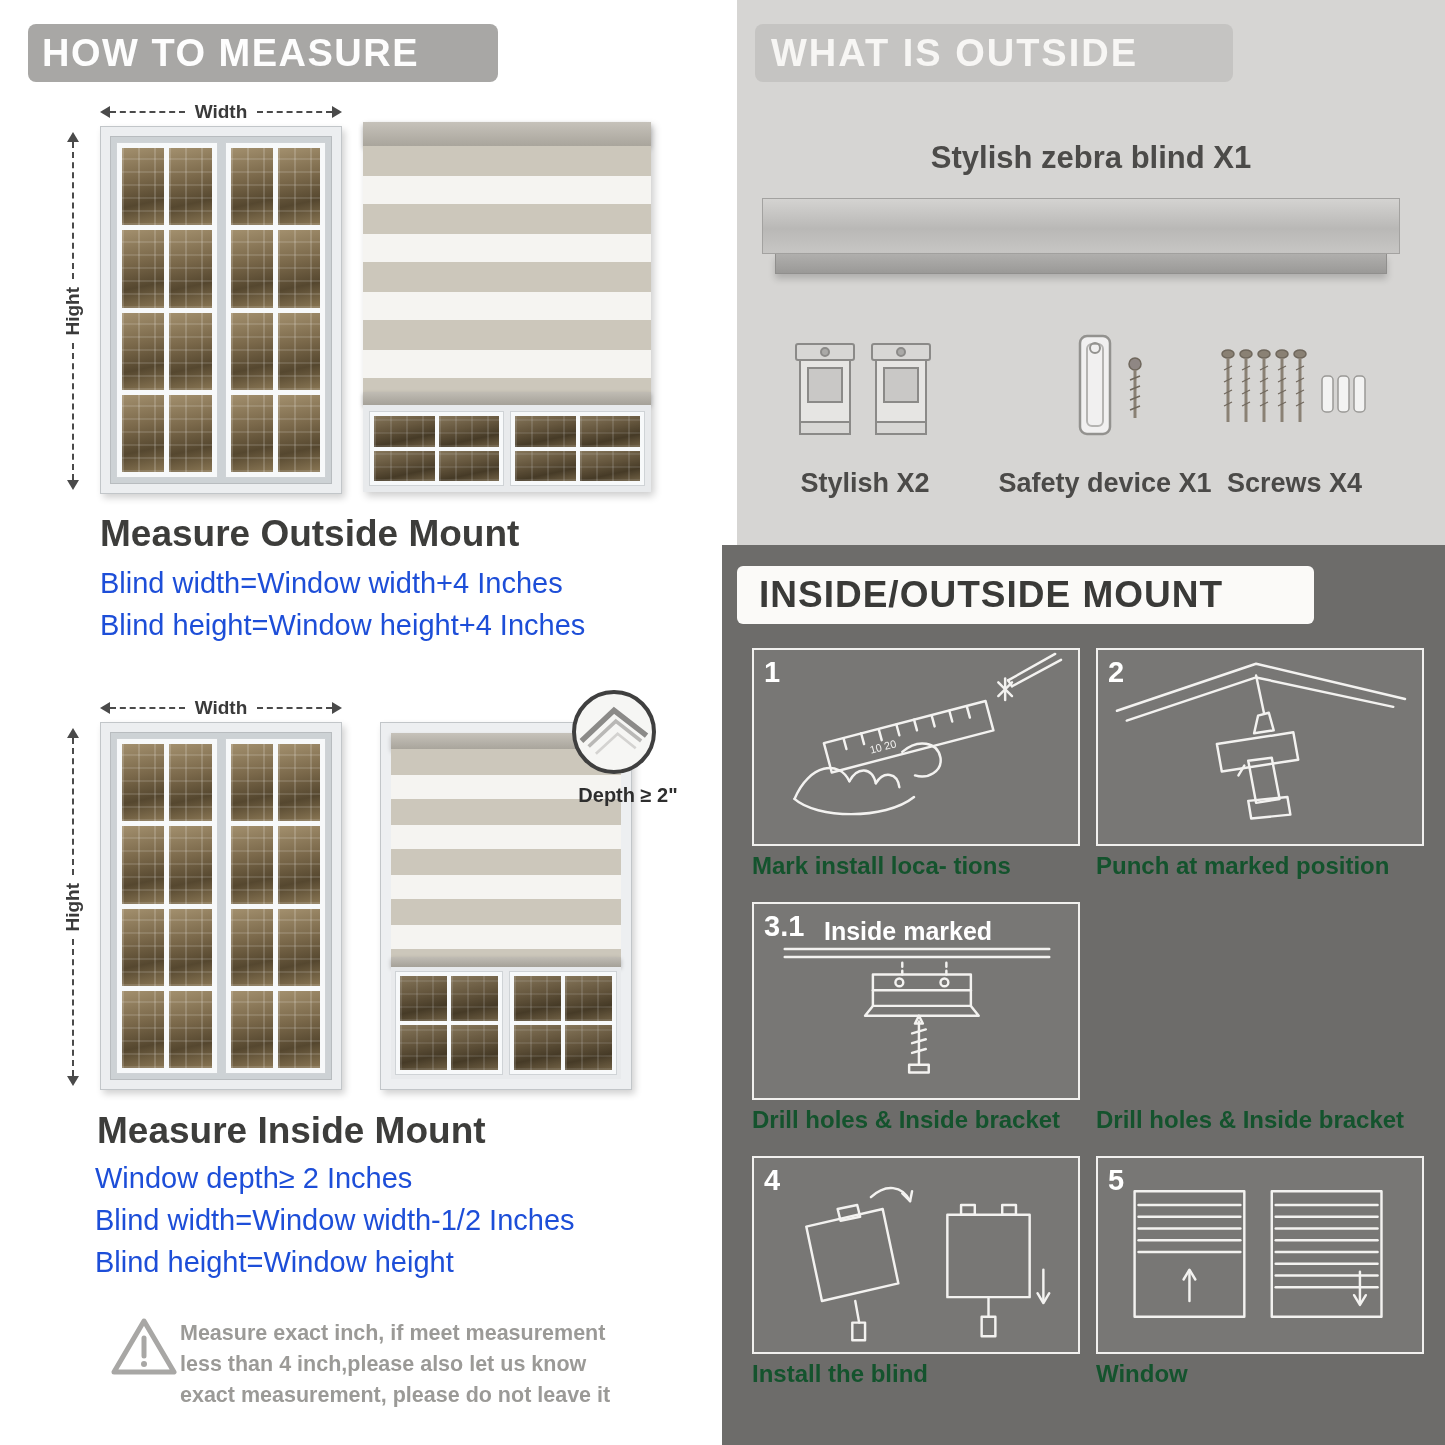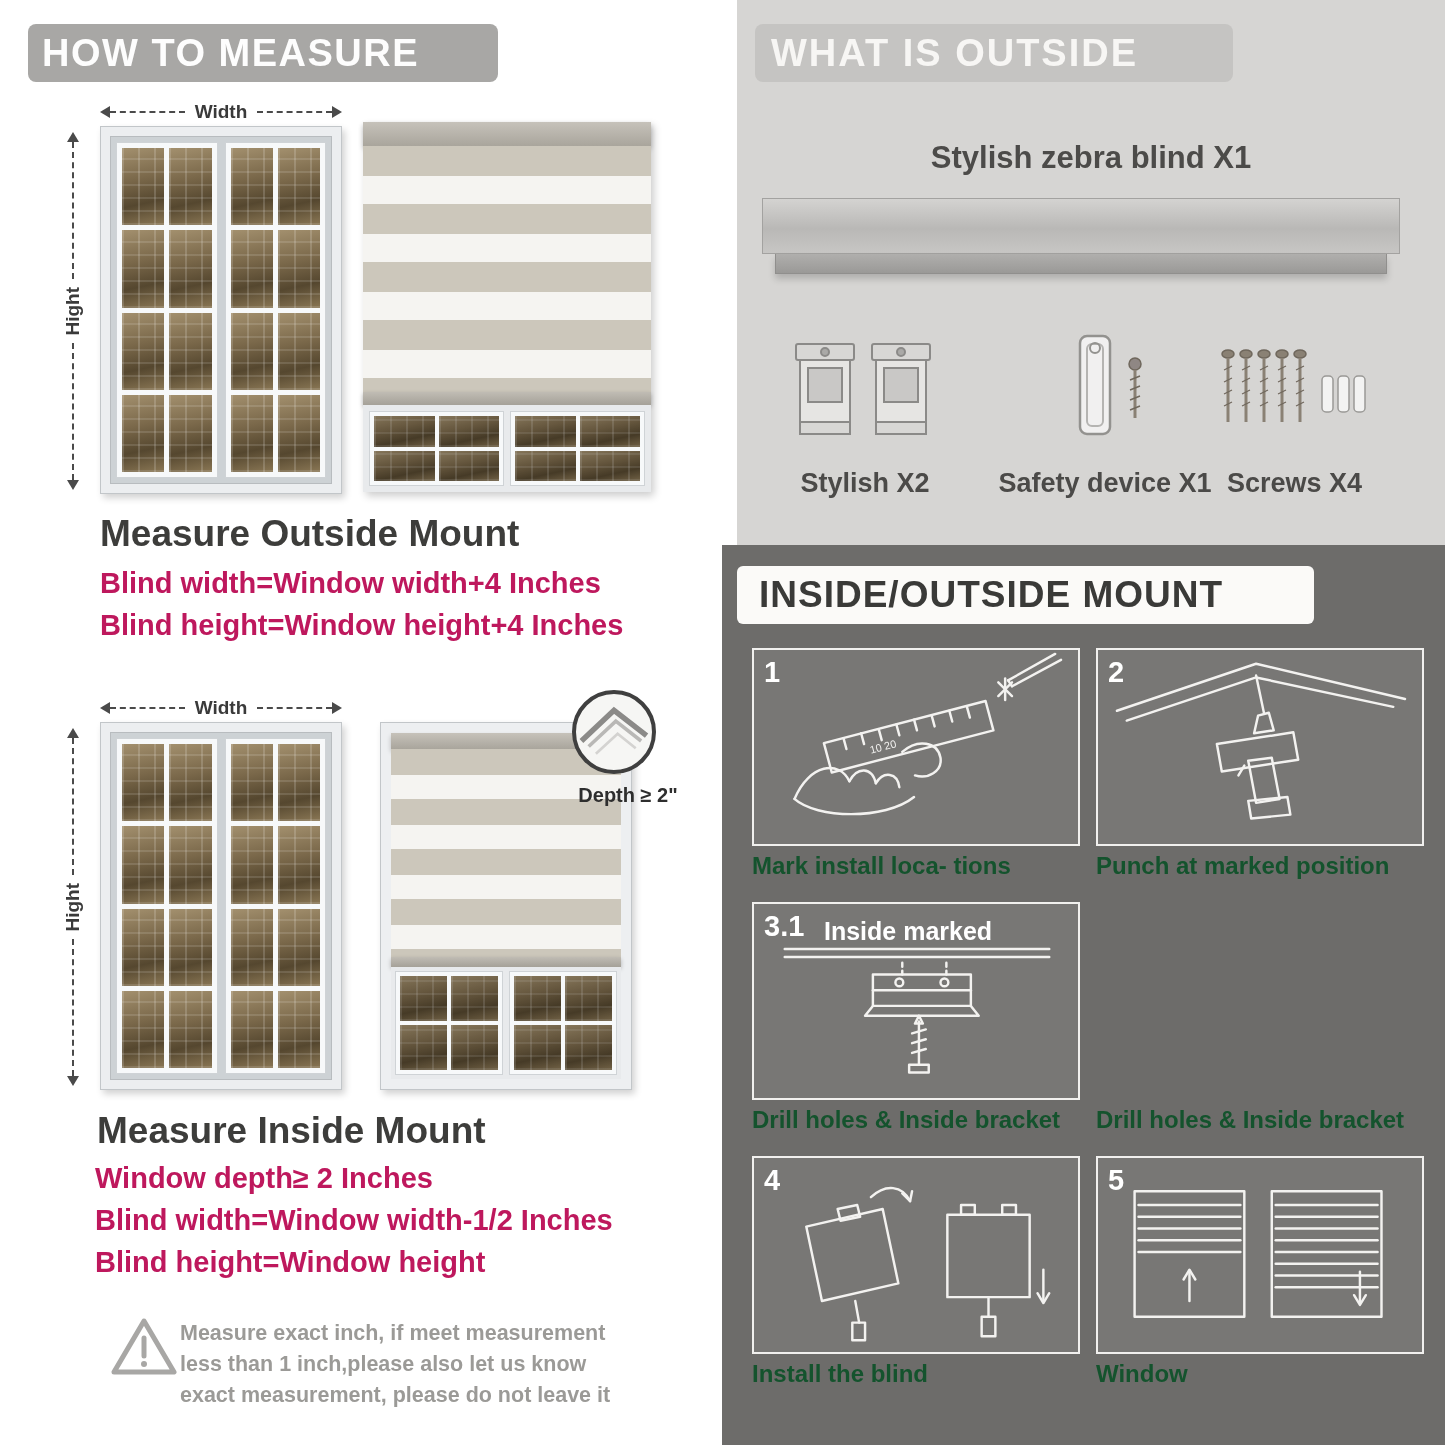--- a/index.html
+++ b/index.html
@@ -51,21 +51,21 @@
   .inset-window .cassette{height:16px;}
   .inset-window .fabric{flex:1;background:repeating-linear-gradient(180deg,#ccc7bb 0 26px,#f5f4f1 26px 50px);}
   .inset-window .rail{height:10px;}
   .inset-window .mini-window{height:112px;padding:4px;}
 
   .depth-circle{width:84px;height:84px;border:4px solid #3f3f3f;border-radius:50%;background:#f6f6f4;
                 box-sizing:border-box;overflow:hidden;}
   .depth-label{font-size:20px;font-weight:700;color:#2e2e2e;width:120px;text-align:center;}
 
   .measure-title{font-size:37px;font-weight:800;color:#3d3d3b;}
-  .measure-line{font-size:29px;font-weight:700;color:#be185d;}
+  .measure-line{font-size:29px;font-weight:400;color:#1d4ed8;}
 
   .warn-text{width:448px;font-size:21.5px;line-height:31px;font-weight:600;color:#9b9a97;}
 
   
   .right-top{left:737px;top:0;width:708px;height:545px;background:#d6d5d3;}
   .right-hdr{left:755px;top:24px;width:478px;height:58px;background:#c5c4c2;border-radius:8px;
              color:#f7f6f4;font-size:38px;font-weight:800;line-height:58px;padding-left:16px;
              letter-spacing:2px;box-sizing:border-box;}
   .product-title{left:737px;top:140px;width:708px;text-align:center;font-size:31px;font-weight:700;color:#4c4b49;}
   .hr-top{height:56px;background:linear-gradient(180deg,#d4d3d1,#b9b8b6 55%,#c7c6c4);
@@ -228,21 +228,21 @@
   <div class="abs measure-title" style="left:97px;top:1110px;">Measure Inside Mount</div>
   <div class="abs measure-line" style="left:95px;top:1162px;">Window depth≥ 2 Inches</div>
   <div class="abs measure-line" style="left:95px;top:1204px;">Blind width=Window width-1/2 Inches</div>
   <div class="abs measure-line" style="left:95px;top:1246px;">Blind height=Window height</div>
 
   <svg class="abs" style="left:110px;top:1316px;" width="68" height="62" viewBox="0 0 68 62">
     <polygon points="34,5 64,56 4,56" fill="none" stroke="#a8a7a5" stroke-width="5" stroke-linejoin="round"></polygon>
     <line x1="34" y1="22" x2="34" y2="40" stroke="#a8a7a5" stroke-width="5" stroke-linecap="round"></line>
     <circle cx="34" cy="48" r="3" fill="#a8a7a5"></circle>
   </svg>
-  <div class="abs warn-text" style="left:180px;top:1318px;">Measure exact inch, if meet measurement less than 1 inch,please also let us know exact measurement, please do not leave it</div>
+  <div class="abs warn-text" style="left:180px;top:1318px;">Measure exact inch, if meet measurement less than 4 inch,please also let us know exact measurement, please do not leave it</div>
 
   <div class="abs right-top"></div>
   <div class="abs right-hdr">WHAT IS OUTSIDE</div>
   <div class="abs product-title">Stylish zebra blind X1</div>
 
   <div class="abs" style="left:762px;top:198px;width:638px;">
     <div class="hr-top"></div>
     <div class="hr-lip"></div>
   </div>
 

